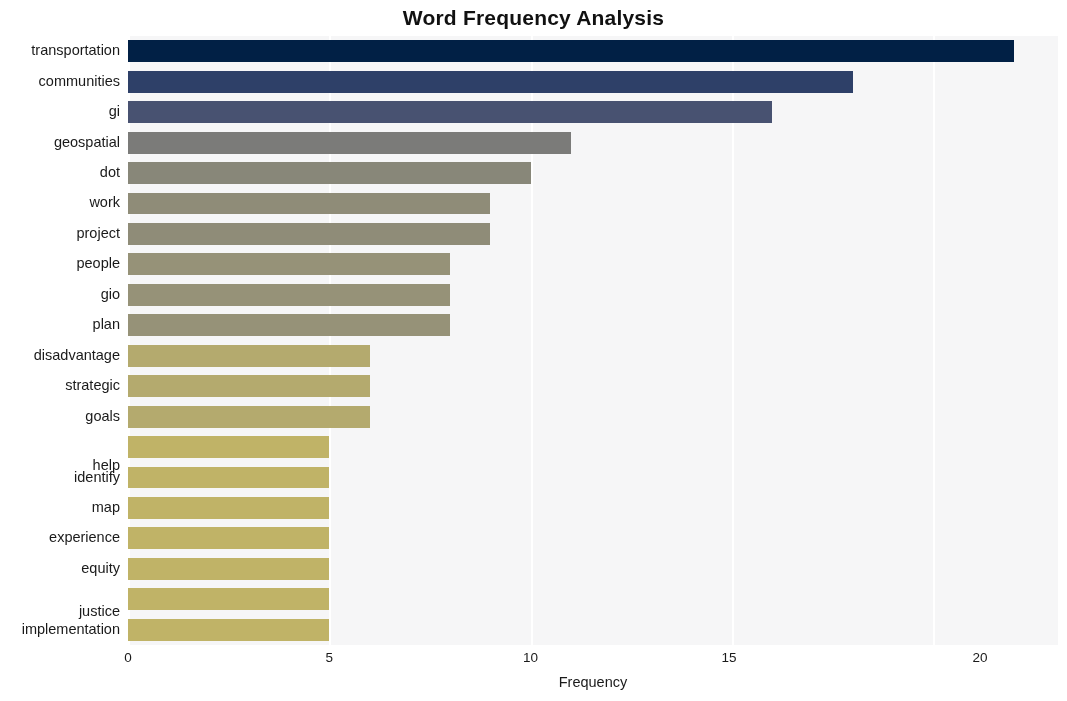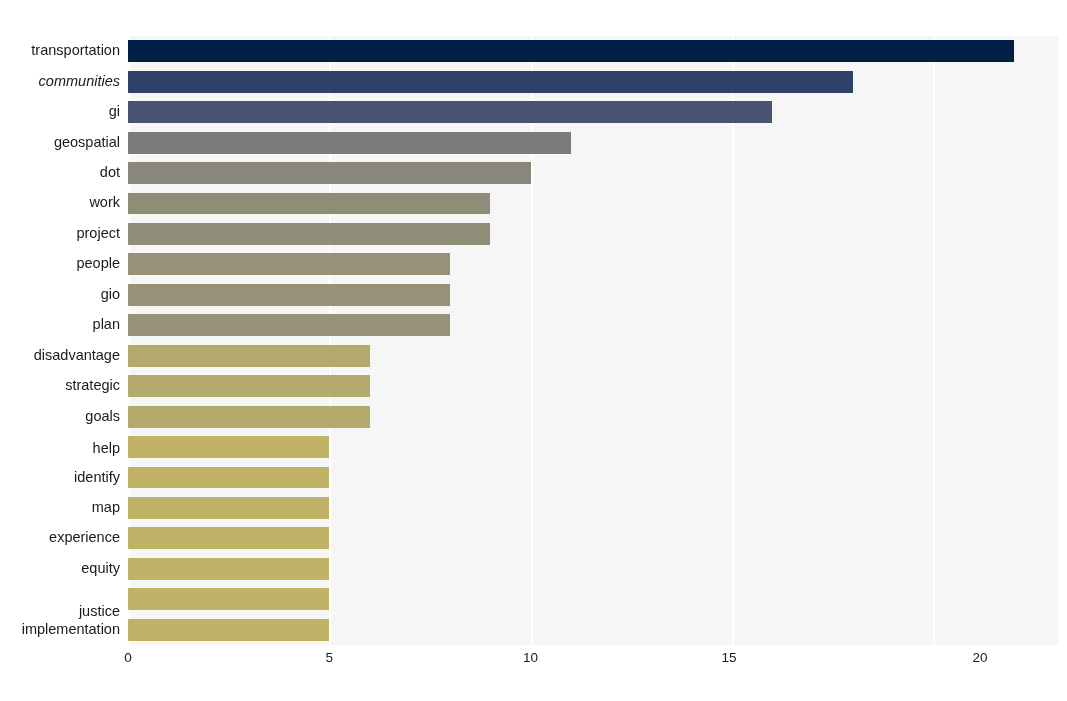--- a/index.html
+++ b/index.html
@@ -98,20 +98,21 @@
     text-align: center;
     font-size: 14.5px;
     color: #1a1a1a;
   }
 </style>
 </head>
 <body>
 
 <div id="chart-root">
 
+  <div id="chart-title">Word Frequency Analysis</div>
 
   <div id="plot-area">
     <div id="grid-layer">
         <div class="gridline" style="left: 0px; background: rgb(255, 255, 255);"></div>
         <div class="gridline" style="left: 201.299px; background: rgb(255, 255, 255);"></div>
         <div class="gridline" style="left: 402.597px; background: rgb(255, 255, 255);"></div>
         <div class="gridline" style="left: 603.896px; background: rgb(255, 255, 255);"></div>
         <div class="gridline" style="left: 805.195px; background: rgb(255, 255, 255);"></div>
       </div>
     <div id="bars-layer">
@@ -173,42 +174,43 @@
           <div class="bar" title="justice: 5" style="width: 201.299px; background: rgb(192, 179, 103);"></div>
         </div>
         <div class="bar-row" style="top: 582.813px; height: 21.924px;">
           <div class="bar" title="implementation: 5" style="width: 201.299px; background: rgb(192, 179, 103);"></div>
         </div>
       </div>
   </div>
 
   <div id="ylabels-layer">
       <div class="ytick-label" style="top: 7.225px;">transportation</div>
-      <div class="ytick-label" style="top: 37.675px; font-style: italic;">communities</div>
+      <div class="ytick-label" style="top: 37.675px;">communities</div>
       <div class="ytick-label" style="top: 68.125px;">gi</div>
       <div class="ytick-label" style="top: 98.575px;">geospatial</div>
       <div class="ytick-label" style="top: 129.025px;">dot</div>
       <div class="ytick-label" style="top: 159.475px;">work</div>
       <div class="ytick-label" style="top: 189.925px;">project</div>
       <div class="ytick-label" style="top: 220.375px;">people</div>
       <div class="ytick-label" style="top: 250.825px;">gio</div>
       <div class="ytick-label" style="top: 281.275px;">plan</div>
       <div class="ytick-label" style="top: 311.725px;">disadvantage</div>
       <div class="ytick-label" style="top: 342.175px;">strategic</div>
       <div class="ytick-label" style="top: 372.625px;">goals</div>
-      <div class="ytick-label" style="top: 405px;">help</div>
+      <div class="ytick-label" style="top: 422px;">help</div>
       <div class="ytick-label" style="top: 433.525px;">identify</div>
       <div class="ytick-label" style="top: 463.975px; padding-left: 16px;">map</div>
       <div class="ytick-label" style="top: 494.425px;">experience</div>
       <div class="ytick-label" style="top: 524.875px;">equity</div>
       <div class="ytick-label" style="top: 555.325px; margin-top: 13px;">justice</div>
       <div class="ytick-label" style="top: 585.775px;">implementation</div>
     </div>
 
   <div id="xticks-layer"></div>
 
+  <div id="xaxis-title">Frequency</div>
 
 <div class="xtick-label" style="left: 128px;">0</div>
     <div class="xtick-label" style="left: 329.299px;">5</div>
     <div class="xtick-label" style="left: 530.597px;">10</div>
     <div class="xtick-label" style="left: 729px;">15</div>
     <div class="xtick-label" style="left: 980px;">20</div>
   </div>
 
 </body></html>

